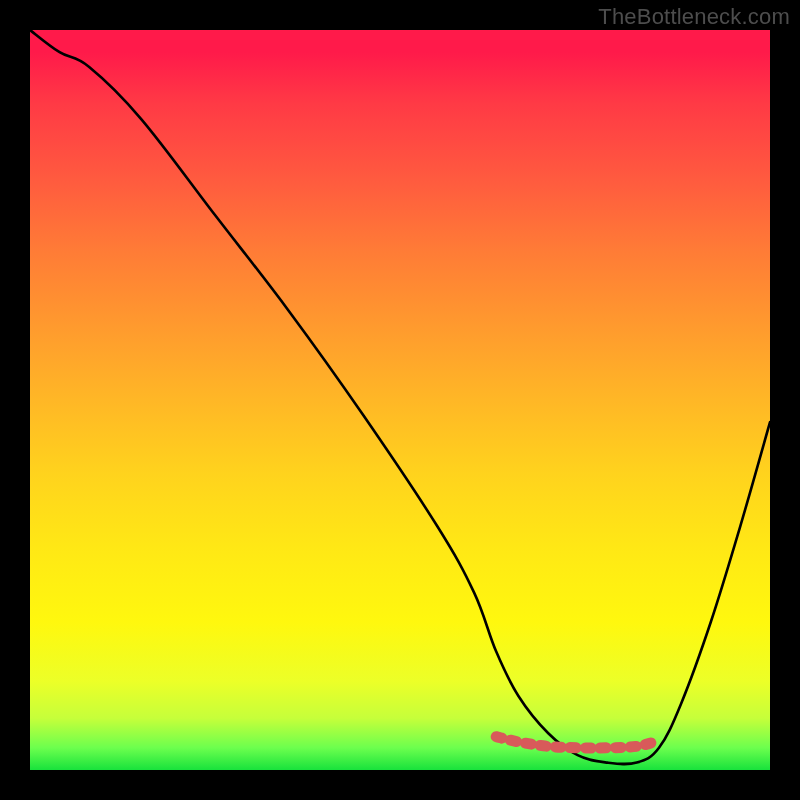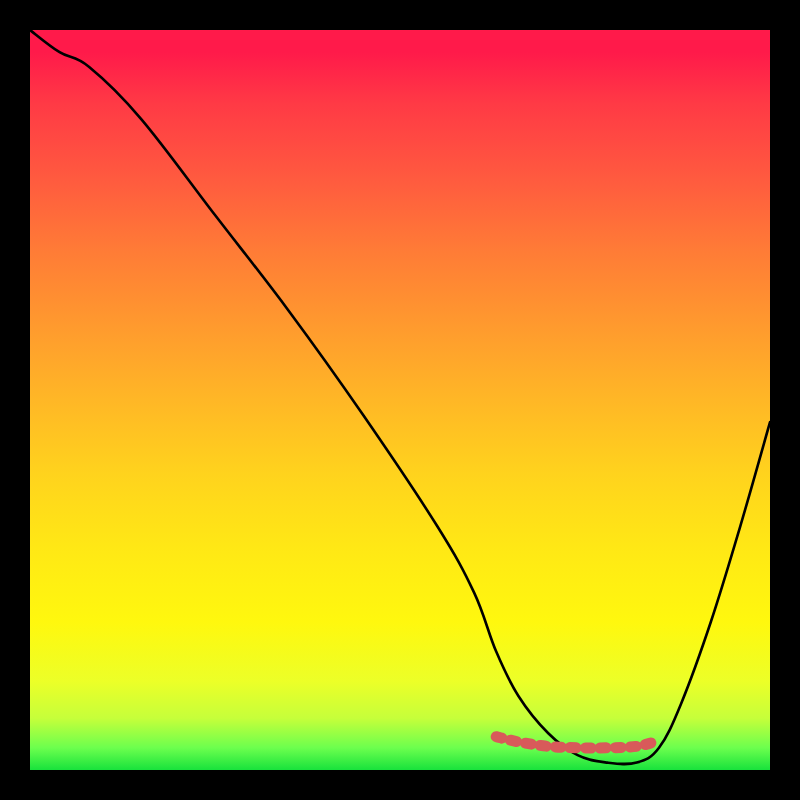--- a/index.html
+++ b/index.html
@@ -79,13 +79,14 @@
     <svg class="svg-overlay" viewBox="0 0 740 740" preserveAspectRatio="none">
       <g>
         <path id="curve-path" fill="none" stroke="#000" stroke-width="2.6" stroke-linejoin="round" stroke-linecap="round" d="M 0.00 0.00 C 5.33 4.00, 18.94 15.54, 29.60 22.20 C 40.26 28.86, 44.55 25.01, 59.20 37.00 C 73.85 48.99, 88.36 62.16, 111.00 88.80 C 133.64 115.44, 158.36 150.37, 185.00 185.00 C 211.64 219.63, 232.36 245.24, 259.00 281.20 C 285.64 317.16, 306.36 346.17, 333.00 384.80 C 359.64 423.43, 387.02 463.83, 407.00 495.80 C 426.98 527.77, 433.34 539.76, 444.00 562.40 C 454.66 585.04, 458.21 602.95, 466.20 621.60 C 474.19 640.25, 479.08 651.35, 488.40 666.00 C 497.72 680.65, 507.34 692.34, 518.00 703.00 C 528.66 713.66, 536.94 719.87, 547.60 725.20 C 558.26 730.53, 566.54 731.27, 577.20 732.60 C 587.86 733.93, 597.48 735.26, 606.80 732.60 C 616.12 729.94, 621.01 728.46, 629.00 717.80 C 636.99 707.14, 641.88 696.04, 651.20 673.40 C 660.52 650.76, 670.14 623.97, 680.80 592.00 C 691.46 560.03, 699.74 531.76, 710.40 495.80 C 721.06 459.84, 734.67 410.85, 740.00 392.20"></path>
       </g>
       <g>
         <path id="band-path" fill="none" stroke="#d85a5a" stroke-width="11" stroke-linecap="round" stroke-linejoin="round" stroke-dasharray="6 9" d="M 466.20 706.70 C 470.20 707.63, 479.08 710.15, 488.40 711.88 C 497.72 713.61, 507.34 715.25, 518.00 716.32 C 528.66 717.39, 536.94 717.53, 547.60 717.80 C 558.26 718.07, 566.54 718.07, 577.20 717.80 C 587.86 717.53, 597.48 717.65, 606.80 716.32 C 616.12 714.99, 625.00 711.47, 629.00 710.40"></path>
       </g>
     </svg>
   </div>
 
+  <div class="attribution">TheBottleneck.com</div>
 </div>
 
 </body></html>

